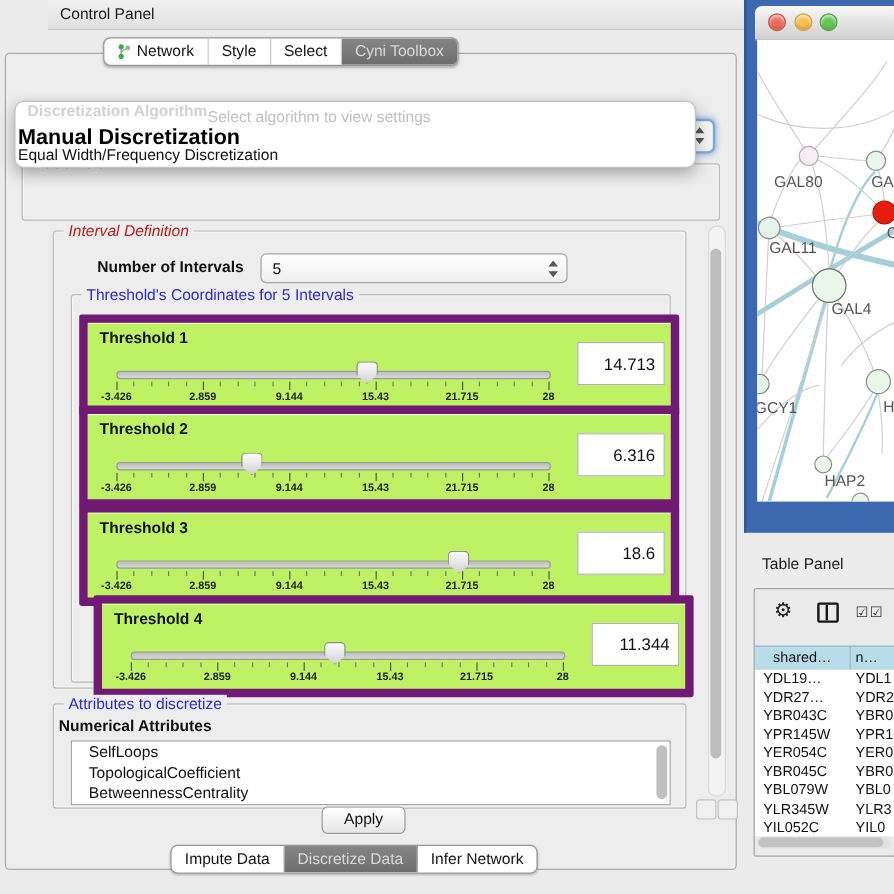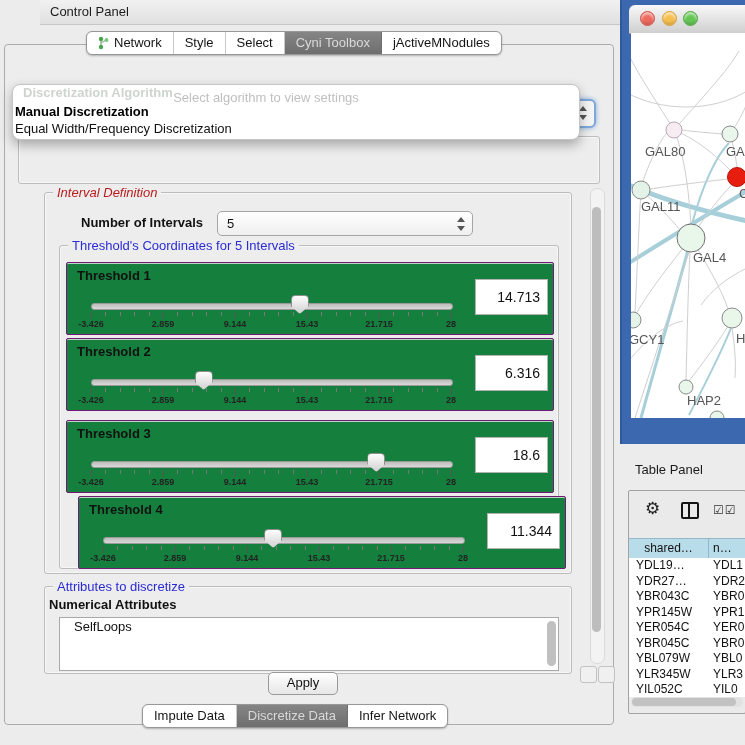--- a/index.html
+++ b/index.html
@@ -45,26 +45,26 @@
   .spinner:before{top:1px;border-bottom:5px solid #555;}
   .spinner:after{bottom:1px;border-top:5px solid #555;}
 
   
   .ghost-combo{left:26px;top:99px;width:566px;height:25px;border:2px solid #7fa8da;
                border-radius:6px;background:#f4f4f4;box-shadow:0 0 5px #84abdc;}
   .algo-popup{left:12px;top:84px;width:566px;height:54px;background:#fff;border:1px solid #c4c4c4;
               border-radius:8px;box-shadow:0 5px 12px rgba(0,0,0,.3);z-index:5;}
   .ghost-title{position:absolute;left:10px;top:0px;font-size:13px;font-weight:bold;color:#ced4ce;}
   .popup-hint{position:absolute;left:0;right:60px;top:5px;text-align:center;font-size:13px;color:#bfbfbf;}
-  .popup-opt1{position:absolute;left:2px;top:19px;font-size:13px;font-weight:bold;color:#000;}
+  .popup-opt1{position:absolute;left:2px;top:19px;font-size:18px;font-weight:bold;color:#000;}
   .popup-opt2{position:absolute;left:2px;top:36px;font-size:13px;color:#111;}
 
   
-  .thr-panel{position:absolute;left:6px;width:486px;height:71px;background:#15803d;
-             border:1px solid #701a75;border-radius:2px;box-shadow:inset 0 1px 0 rgba(255,255,255,.7);}
+  .thr-panel{position:absolute;left:6px;width:486px;height:71px;background:#bef264;
+             border:7px solid #701a75;border-radius:2px;box-shadow:inset 0 1px 0 rgba(255,255,255,.7);}
   .thr-label{position:absolute;left:10px;top:5px;font-size:13px;font-weight:bold;}
   .track{position:absolute;left:24px;top:40px;width:360px;height:5px;border-radius:3px;
          background:linear-gradient(#bdbdbd,#d8d8d8);border:1px solid #9a9a9a;}
   .thumb{position:absolute;top:32px;width:16px;height:17px;
          background:linear-gradient(#fdfdfd,#d2d2d2);border:1px solid #8e8e8e;
          border-radius:4px 4px 2px 2px;
          clip-path:polygon(0 0,100% 0,100% 58%,50% 100%,0 58%);}
   .ticks{position:absolute;left:24px;top:49px;width:360px;height:8px;}
   .tick{position:absolute;top:0;width:1px;height:7px;background:#555;}
   .tick.minor{height:4px;background:#777;}
@@ -141,23 +141,20 @@
       <span>Network</span>
     </div>
     <div class="seg">
         <span>Style</span>
       </div>
     <div class="seg">
         <span>Select</span>
       </div>
     <div class="seg selected">
         <span>Cyni Toolbox</span>
-      </div>
-    <div class="seg">
-        <span>jActiveMNodules</span>
       </div>
   </div>
 </div>
 
 <div class="abs ghost-combo">
   <div class="spinner"></div>
 </div>
 
 <div class="abs algo-popup">
   <div class="ghost-title">Discretization Algorithm</div>
@@ -353,20 +350,22 @@
       <div class="value-box">11.344</div>
     </div>
   </div>
 </div>
 
 <div class="groupbox" style="left:44px;top:586px;width:526px;height:86px;">
   <div class="group-title t-blue">Attributes to discretize</div>
   <div class="abs" style="left:4px;top:10px;font-size:13px;font-weight:bold;">Numerical Attributes</div>
   <div class="attr-list">
     <div class="attr-item">SelfLoops</div>
+    <div class="attr-item">TopologicalCoefficient</div>
+    <div class="attr-item">BetweennessCentrality</div>
     <div class="list-vthumb"></div>
   </div>
 </div>
 
 <div class="abs apply-btn">Apply</div>
 
 <div class="abs v-scroll">
   <div class="v-thumb"></div>
 </div>
 <div class="abs scroll-btn" style="left:580px;top:666px;"></div>

